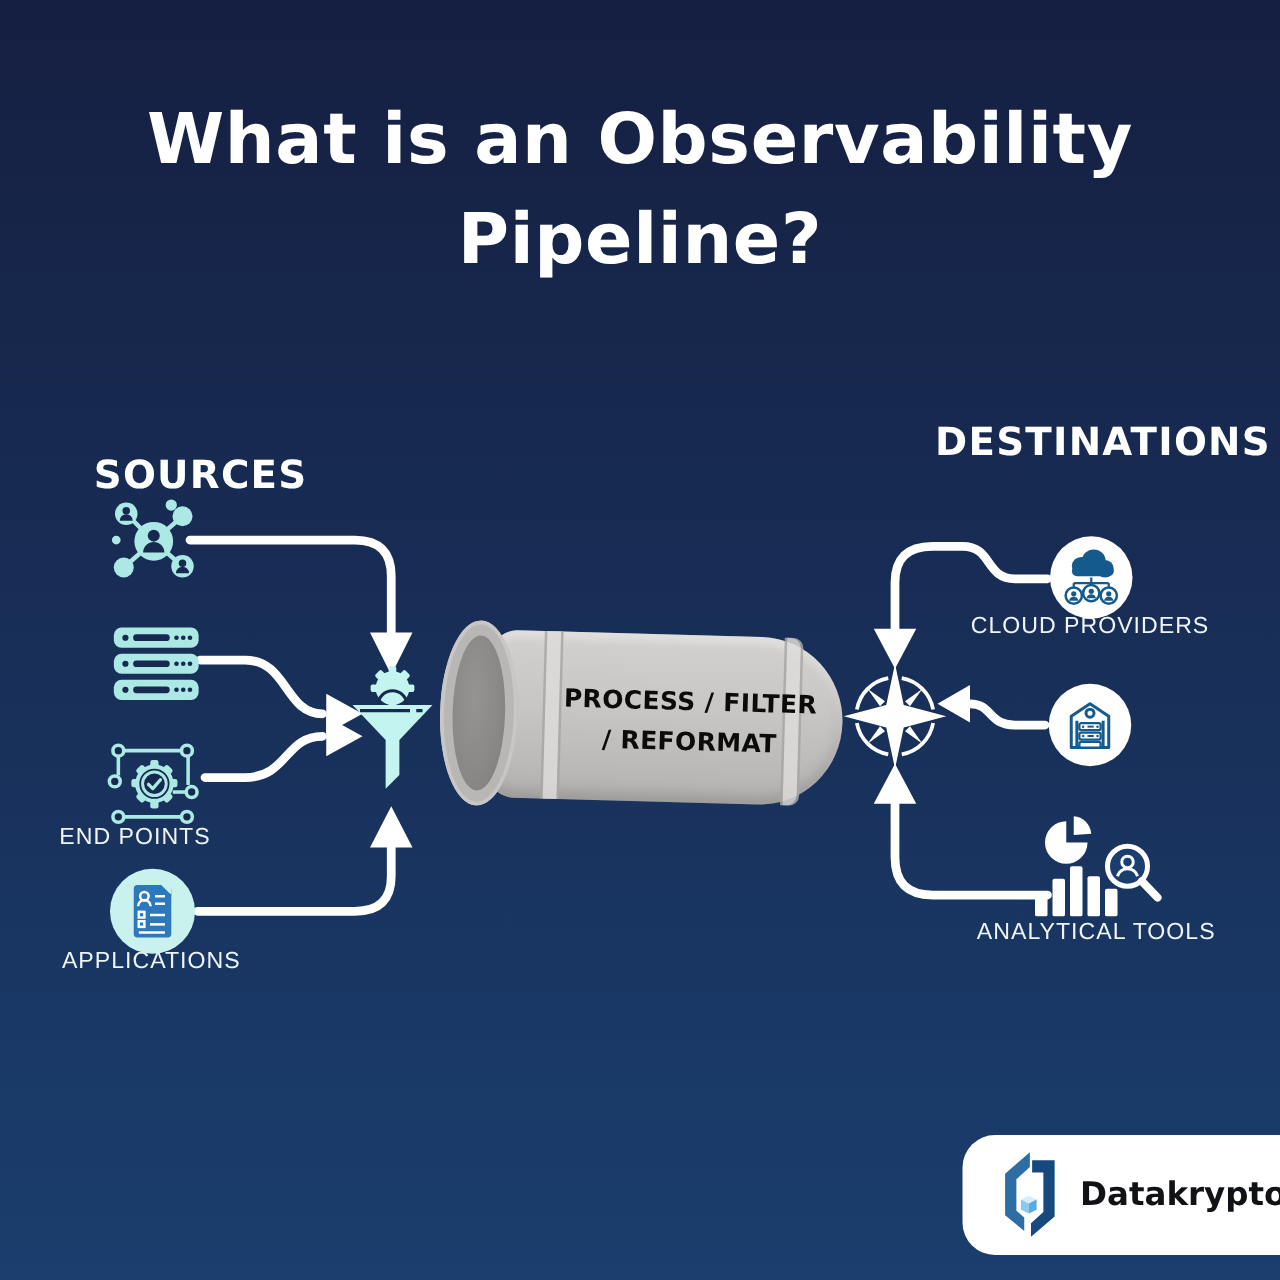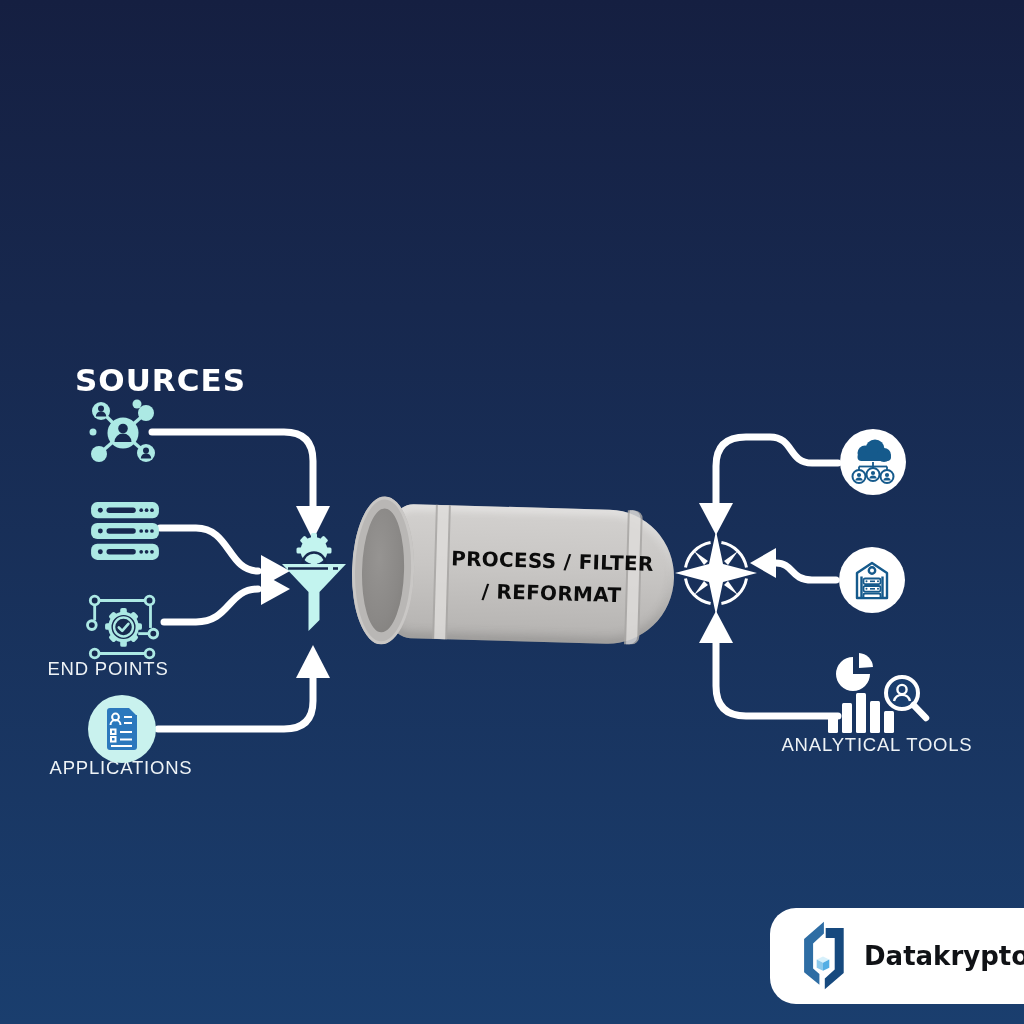--- a/index.html
+++ b/index.html
@@ -64,22 +64,26 @@
   .logo-text{
     font-family:"DejaVu Sans","Liberation Sans",sans-serif;font-weight:bold;
     font-size:26px;color:#101216;margin-left:8px;white-space:nowrap;
   }
 </style>
 </head>
 <body>
 
 <div class="canvas">
 
+  <div class="abs title">
+    <span class="inner">What is an Observability Pipeline?</span>
+  </div>
 
   <div class="abs col-head src-head">SOURCES</div>
+  <div class="abs col-head dst-head">DESTINATIONS</div>
 
   <svg class="abs" style="left:0;top:0;z-index:1;" width="1024" height="1024" viewBox="0 0 1024 1024">
 
     <path class="wire" d="M152 432 H284 Q313 432 313 461 V506"></path>
     <polygon class="ahead" points="296,506 330,506 313,540"></polygon>
 
     <path class="wire" d="M160 528 H196 C230 528 228 571 258 571"></path>
     <polygon class="ahead" points="261,555 261,587 290,571"></polygon>
 
     <path class="wire" d="M164 622 H196 C230 622 228 589 258 589"></path>
@@ -270,20 +274,21 @@
       <circle cx="-14" cy="13" r="2.1" fill="#155a8c"></circle>
       <path d="M-17.8 18.5 a3.9 3.9 0 0 1 7.6 0 z" fill="#155a8c"></path>
       <circle cx="0" cy="12.5" r="6.5" fill="#ffffff" stroke="#155a8c" stroke-width="2"></circle>
       <circle cx="0" cy="11" r="2.1" fill="#155a8c"></circle>
       <path d="M-3.8 16.5 a3.9 3.9 0 0 1 7.6 0 z" fill="#155a8c"></path>
       <circle cx="14" cy="14.5" r="6.5" fill="#ffffff" stroke="#155a8c" stroke-width="2"></circle>
       <circle cx="14" cy="13" r="2.1" fill="#155a8c"></circle>
       <path d="M10.2 18.5 a3.9 3.9 0 0 1 7.6 0 z" fill="#155a8c"></path>
     </g>
   </svg>
+  <div class="abs node-label" style="left:872px;top:489px;">CLOUD PROVIDERS</div>
 
   <svg class="abs" style="left:839px;top:547px;z-index:2;" width="66" height="66" viewBox="-33 -33 66 66">
     <circle cx="0" cy="0" r="33" fill="#ffffff"></circle>
     <g stroke="#155a8c" stroke-width="2.4" fill="none" stroke-linejoin="round">
       <path d="M-15 -7 L0 -17 L15 -7 L15 18 L-15 18 Z"></path>
       <circle cx="0" cy="-9.5" r="3.2"></circle>
       <path d="M-10.5 -3.5 L-10.5 18 M10.5 -3.5 L10.5 18"></path>
     </g>
     <g stroke="#155a8c" stroke-width="1.8" fill="#ffffff">
       <rect x="-8.5" y="-1.5" width="17" height="5.6" rx="1.5"></rect>

